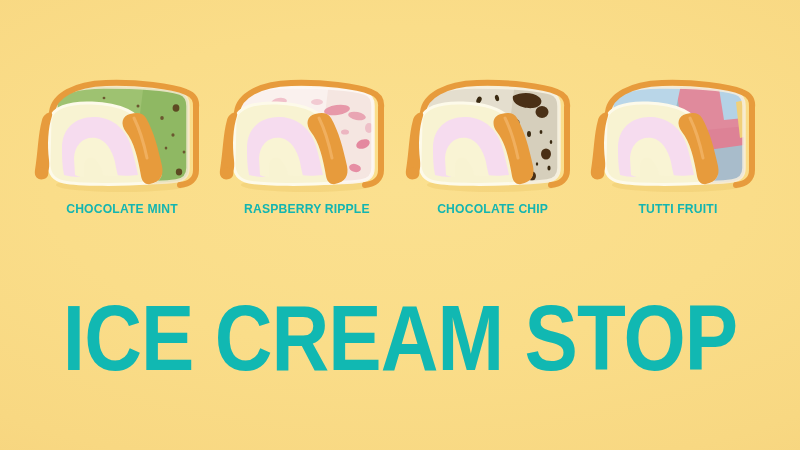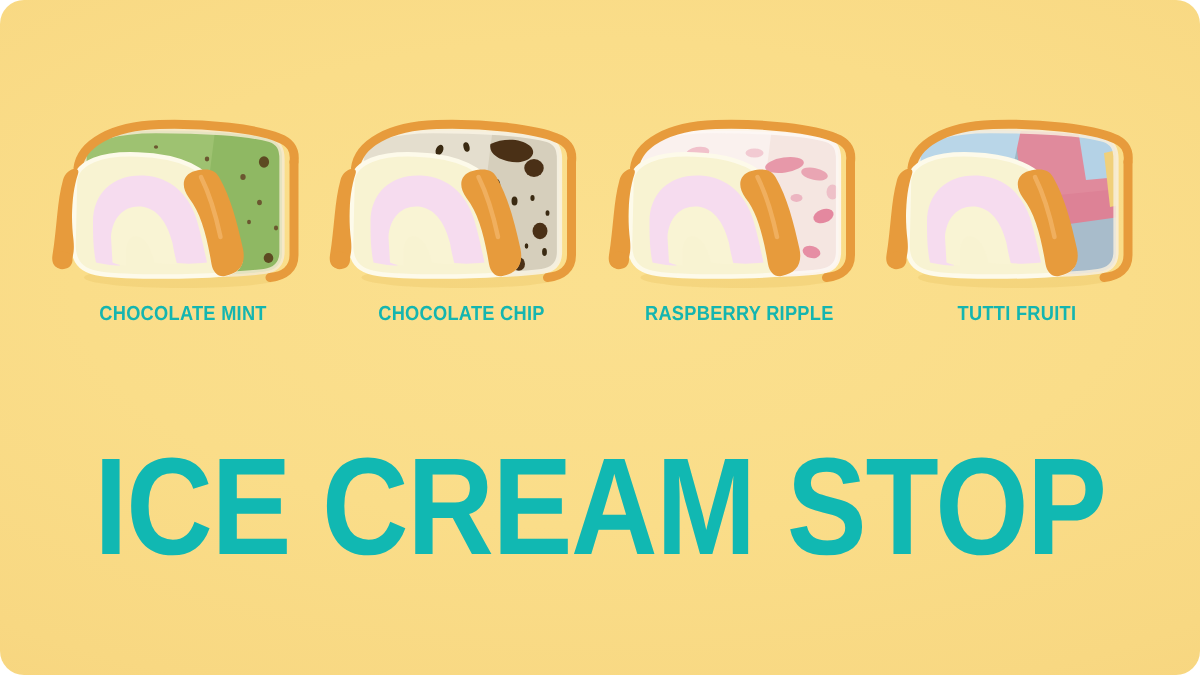--- a/index.html
+++ b/index.html
@@ -12,21 +12,20 @@
     overflow: hidden;
     font-family: "Liberation Sans", sans-serif;
   }
 
   #poster {
     position: relative;
     width: 800px;
     height: 450px;
     background: radial-gradient(ellipse 115% 95% at 50% 42%, #fbe08f 0%, #fadd89 38%, #f8d882 68%, #f5d079 100%);
     overflow: hidden;
-    border-radius: 16px;
   }
 
   
   #flavour-row {
     position: absolute;
     top: 72px;
     left: 0;
     width: 800px;
     height: 160px;
     display: flex;
@@ -152,20 +151,78 @@
                    C86,52 88,44 96,42 C104,40 109,41 112,46 Z" fill="#e79b3c"></path>
 
           <path d="M18,44 C14,56 13,72 15,88 C16,98 14,104 8,106
                    C3,108 0,104 1,98 C4,80 4,62 8,48 C10,40 20,38 18,44 Z" fill="#e79b3c"></path>
           <path d="M2,98 C0,104 4,109 10,107 C14,106 15,102 14,98 C10,95 5,95 2,98 Z" fill="#e79b3c"></path>
 
           <path d="M100,46 C106,58 110,72 113,86" fill="none" stroke="#f2b467" stroke-width="3" stroke-linecap="round" opacity="0.8"></path>
         </svg>
       </div>
       <div class="flavour-label">CHOCOLATE MINT</div>
+    </div>
+
+    <div class="flavour-card">
+      <div class="sandwich-wrap">
+        <svg viewBox="0 0 176 122" xmlns="http://www.w3.org/2000/svg">
+          <defs>
+            <clipPath id="topClip3">
+              <path d="M22,30 C26,20 44,15 70,15 C100,15 132,17 146,21 C152,23 154,27 154,34
+                       L154,96 C154,104 150,108 142,109 C120,112 60,112 40,108
+                       C28,106 22,100 22,90 Z"></path>
+            </clipPath>
+          </defs>
+          <ellipse cx="88" cy="113" rx="66" ry="7" fill="#eec96d" opacity="0.45"></ellipse>
+          <g clip-path="url(#topClip3)">
+            <rect x="0" y="0" width="176" height="122" fill="#faf1ee"></rect>
+            <path d="M110,10 L176,10 L176,122 L96,122 Z" fill="#f5e6e1"></path>
+
+            <ellipse cx="118" cy="38" rx="13" ry="5" fill="#e4899f" opacity="0.85" transform="rotate(-8 118 38)"></ellipse>
+            <ellipse cx="138" cy="44" rx="9" ry="4" fill="#e4899f" opacity="0.7" transform="rotate(12 138 44)"></ellipse>
+            <ellipse cx="144" cy="72" rx="7" ry="4.5" fill="#e0708f" opacity="0.8" transform="rotate(-20 144 72)"></ellipse>
+            <ellipse cx="136" cy="96" rx="6" ry="4" fill="#e0708f" opacity="0.75" transform="rotate(15 136 96)"></ellipse>
+            <ellipse cx="60" cy="30" rx="8" ry="4" fill="#edb0bf" opacity="0.75" transform="rotate(-10 60 30)"></ellipse>
+            <ellipse cx="44" cy="42" rx="5" ry="3" fill="#edb0bf" opacity="0.6"></ellipse>
+            <ellipse cx="98" cy="30" rx="6" ry="3" fill="#edb0bf" opacity="0.6"></ellipse>
+            <ellipse cx="126" cy="60" rx="4" ry="2.6" fill="#e8a0b4" opacity="0.7"></ellipse>
+            <ellipse cx="150" cy="56" rx="4" ry="5" fill="#e8a0b4" opacity="0.55"></ellipse>
+            <ellipse cx="120" cy="86" rx="4" ry="2.4" fill="#e8a0b4" opacity="0.6"></ellipse>
+          </g>
+          <path d="M22,30 C26,20 44,15 70,15 C100,15 132,17 146,21 C152,23 154,27 154,34
+                   L154,96 C154,104 150,108 142,109 C120,112 60,112 40,108
+                   C28,106 22,100 22,90 Z" fill="none" stroke="#fdf7f4" stroke-width="3.5" opacity="0.9"></path>
+          <path d="M18,40 C20,24 40,12 72,11 C104,10 138,14 152,20
+                   C160,23 163,28 162,36" fill="none" stroke="#e79b3c" stroke-width="6" stroke-linecap="round"></path>
+          <path d="M162,36 L162,98 C162,107 156,112 146,113" fill="none" stroke="#e79b3c" stroke-width="6" stroke-linecap="round"></path>
+          <path d="M16,48 C18,36 34,30 58,31 C86,32 104,40 112,56
+                   C118,68 122,82 126,96 C128,104 124,110 114,111
+                   C90,113 44,113 30,110 C20,108 15,102 15,92 Z" fill="#f8f3d2"></path>
+          <path d="M16,48 C18,36 34,30 58,31 C86,32 104,40 112,56
+                   C118,68 122,82 126,96 C128,104 124,110 114,111
+                   C90,113 44,113 30,110 C20,108 15,102 15,92 Z" fill="none" stroke="#fdfaea" stroke-width="3"></path>
+          <path d="M28,76 C28,56 42,44 62,45 C80,46 92,58 97,74
+                   C100,84 102,94 104,103 C95,104 88,104 82,103
+                   C80,92 76,80 68,74 C60,68 50,72 48,84
+                   C46,93 46,99 46,105 C40,105 34,104 30,103 C28,94 28,84 28,76 Z" fill="#f6dcef"></path>
+          <path d="M40,86 C41,72 50,64 62,66 C72,68 78,78 81,90
+                     C82,96 83,100 84,104 C78,104 73,104 69,103
+                     C67,95 64,88 59,86 C54,84 50,88 50,96
+                     C50,100 50,103 50,105 C46,105 43,104 41,103 Z" fill="#f9f4d4"></path>
+          <path d="M112,46 C120,60 124,76 128,94 C130,104 126,110 116,112
+                   C112,113 108,110 107,104 C104,86 100,70 92,60
+                   C86,52 88,44 96,42 C104,40 109,41 112,46 Z" fill="#e79b3c"></path>
+          <path d="M18,44 C14,56 13,72 15,88 C16,98 14,104 8,106
+                   C3,108 0,104 1,98 C4,80 4,62 8,48 C10,40 20,38 18,44 Z" fill="#e79b3c"></path>
+          <path d="M2,98 C0,104 4,109 10,107 C14,106 15,102 14,98 C10,95 5,95 2,98 Z" fill="#e79b3c"></path>
+          <path d="M100,46 C106,58 110,72 113,86" fill="none" stroke="#f2b467" stroke-width="3" stroke-linecap="round" opacity="0.8"></path>
+        </svg>
+      </div>
+      <div class="flavour-label">RASPBERRY RIPPLE</div>
     </div>
 
     <div class="flavour-card">
       <div class="sandwich-wrap">
         <svg viewBox="0 0 176 122" xmlns="http://www.w3.org/2000/svg">
           <defs>
             <clipPath id="topClip2">
               <path d="M22,30 C26,20 44,15 70,15 C100,15 132,17 146,21 C152,23 154,27 154,34
                        L154,96 C154,104 150,108 142,109 C120,112 60,112 40,108
                        C28,106 22,100 22,90 Z"></path>
@@ -225,78 +282,20 @@
           <path d="M100,46 C106,58 110,72 113,86" fill="none" stroke="#f2b467" stroke-width="3" stroke-linecap="round" opacity="0.8"></path>
         </svg>
       </div>
       <div class="flavour-label">CHOCOLATE CHIP</div>
     </div>
 
     <div class="flavour-card">
       <div class="sandwich-wrap">
         <svg viewBox="0 0 176 122" xmlns="http://www.w3.org/2000/svg">
           <defs>
-            <clipPath id="topClip3">
-              <path d="M22,30 C26,20 44,15 70,15 C100,15 132,17 146,21 C152,23 154,27 154,34
-                       L154,96 C154,104 150,108 142,109 C120,112 60,112 40,108
-                       C28,106 22,100 22,90 Z"></path>
-            </clipPath>
-          </defs>
-          <ellipse cx="88" cy="113" rx="66" ry="7" fill="#eec96d" opacity="0.45"></ellipse>
-          <g clip-path="url(#topClip3)">
-            <rect x="0" y="0" width="176" height="122" fill="#faf1ee"></rect>
-            <path d="M110,10 L176,10 L176,122 L96,122 Z" fill="#f5e6e1"></path>
-
-            <ellipse cx="118" cy="38" rx="13" ry="5" fill="#e4899f" opacity="0.85" transform="rotate(-8 118 38)"></ellipse>
-            <ellipse cx="138" cy="44" rx="9" ry="4" fill="#e4899f" opacity="0.7" transform="rotate(12 138 44)"></ellipse>
-            <ellipse cx="144" cy="72" rx="7" ry="4.5" fill="#e0708f" opacity="0.8" transform="rotate(-20 144 72)"></ellipse>
-            <ellipse cx="136" cy="96" rx="6" ry="4" fill="#e0708f" opacity="0.75" transform="rotate(15 136 96)"></ellipse>
-            <ellipse cx="60" cy="30" rx="8" ry="4" fill="#edb0bf" opacity="0.75" transform="rotate(-10 60 30)"></ellipse>
-            <ellipse cx="44" cy="42" rx="5" ry="3" fill="#edb0bf" opacity="0.6"></ellipse>
-            <ellipse cx="98" cy="30" rx="6" ry="3" fill="#edb0bf" opacity="0.6"></ellipse>
-            <ellipse cx="126" cy="60" rx="4" ry="2.6" fill="#e8a0b4" opacity="0.7"></ellipse>
-            <ellipse cx="150" cy="56" rx="4" ry="5" fill="#e8a0b4" opacity="0.55"></ellipse>
-            <ellipse cx="120" cy="86" rx="4" ry="2.4" fill="#e8a0b4" opacity="0.6"></ellipse>
-          </g>
-          <path d="M22,30 C26,20 44,15 70,15 C100,15 132,17 146,21 C152,23 154,27 154,34
-                   L154,96 C154,104 150,108 142,109 C120,112 60,112 40,108
-                   C28,106 22,100 22,90 Z" fill="none" stroke="#fdf7f4" stroke-width="3.5" opacity="0.9"></path>
-          <path d="M18,40 C20,24 40,12 72,11 C104,10 138,14 152,20
-                   C160,23 163,28 162,36" fill="none" stroke="#e79b3c" stroke-width="6" stroke-linecap="round"></path>
-          <path d="M162,36 L162,98 C162,107 156,112 146,113" fill="none" stroke="#e79b3c" stroke-width="6" stroke-linecap="round"></path>
-          <path d="M16,48 C18,36 34,30 58,31 C86,32 104,40 112,56
-                   C118,68 122,82 126,96 C128,104 124,110 114,111
-                   C90,113 44,113 30,110 C20,108 15,102 15,92 Z" fill="#f8f3d2"></path>
-          <path d="M16,48 C18,36 34,30 58,31 C86,32 104,40 112,56
-                   C118,68 122,82 126,96 C128,104 124,110 114,111
-                   C90,113 44,113 30,110 C20,108 15,102 15,92 Z" fill="none" stroke="#fdfaea" stroke-width="3"></path>
-          <path d="M28,76 C28,56 42,44 62,45 C80,46 92,58 97,74
-                   C100,84 102,94 104,103 C95,104 88,104 82,103
-                   C80,92 76,80 68,74 C60,68 50,72 48,84
-                   C46,93 46,99 46,105 C40,105 34,104 30,103 C28,94 28,84 28,76 Z" fill="#f6dcef"></path>
-          <path d="M40,86 C41,72 50,64 62,66 C72,68 78,78 81,90
-                     C82,96 83,100 84,104 C78,104 73,104 69,103
-                     C67,95 64,88 59,86 C54,84 50,88 50,96
-                     C50,100 50,103 50,105 C46,105 43,104 41,103 Z" fill="#f9f4d4"></path>
-          <path d="M112,46 C120,60 124,76 128,94 C130,104 126,110 116,112
-                   C112,113 108,110 107,104 C104,86 100,70 92,60
-                   C86,52 88,44 96,42 C104,40 109,41 112,46 Z" fill="#e79b3c"></path>
-          <path d="M18,44 C14,56 13,72 15,88 C16,98 14,104 8,106
-                   C3,108 0,104 1,98 C4,80 4,62 8,48 C10,40 20,38 18,44 Z" fill="#e79b3c"></path>
-          <path d="M2,98 C0,104 4,109 10,107 C14,106 15,102 14,98 C10,95 5,95 2,98 Z" fill="#e79b3c"></path>
-          <path d="M100,46 C106,58 110,72 113,86" fill="none" stroke="#f2b467" stroke-width="3" stroke-linecap="round" opacity="0.8"></path>
-        </svg>
-      </div>
-      <div class="flavour-label">RASPBERRY RIPPLE</div>
-    </div>
-
-    <div class="flavour-card">
-      <div class="sandwich-wrap">
-        <svg viewBox="0 0 176 122" xmlns="http://www.w3.org/2000/svg">
-          <defs>
             <clipPath id="topClip4">
               <path d="M22,30 C26,20 44,15 70,15 C100,15 132,17 146,21 C152,23 154,27 154,34
                        L154,96 C154,104 150,108 142,109 C120,112 60,112 40,108
                        C28,106 22,100 22,90 Z"></path>
             </clipPath>
           </defs>
           <ellipse cx="88" cy="113" rx="66" ry="7" fill="#eec96d" opacity="0.45"></ellipse>
           <g clip-path="url(#topClip4)">
             <rect x="0" y="0" width="176" height="122" fill="#a9c9de"></rect>
 

